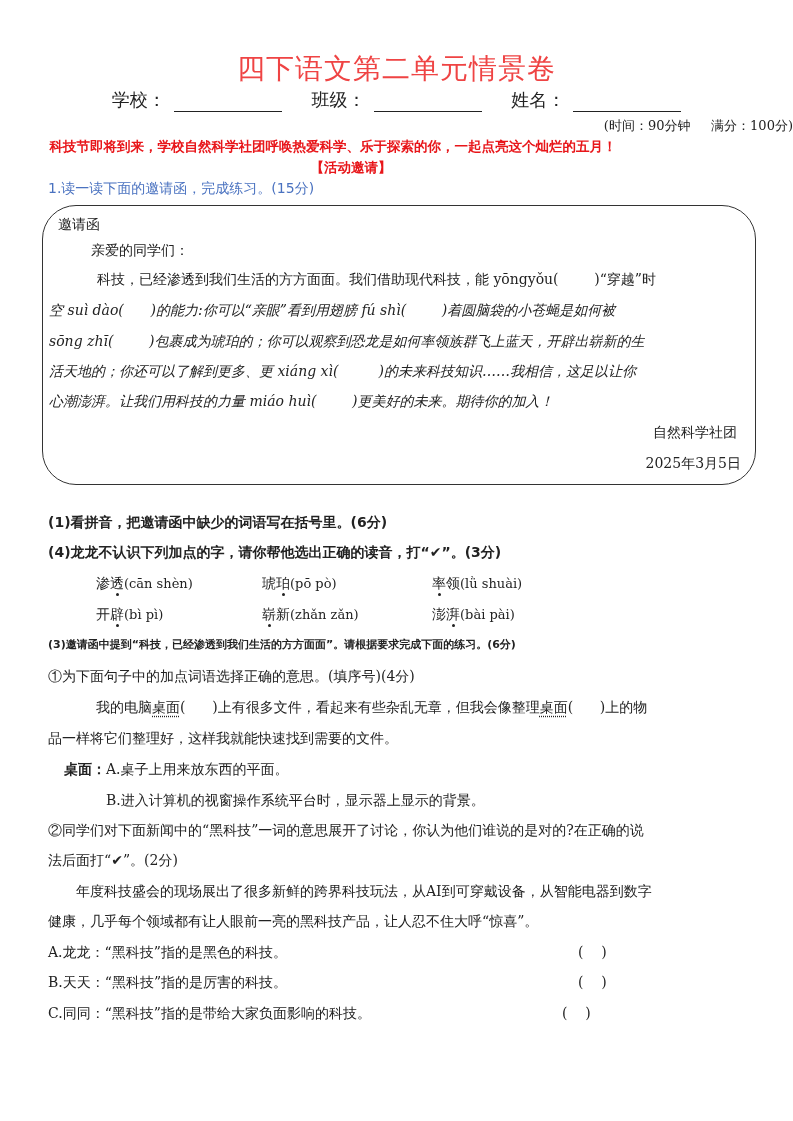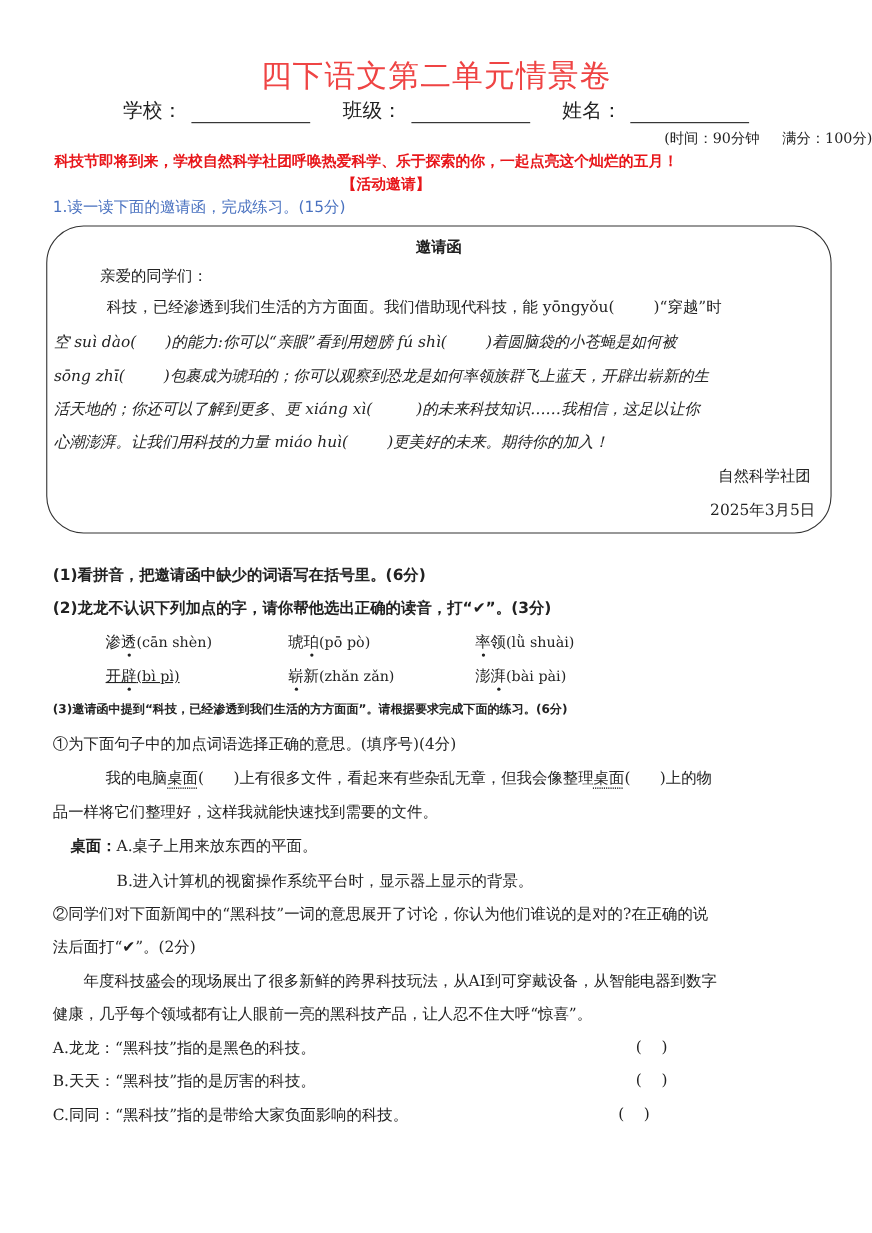--- a/index.html
+++ b/index.html
@@ -9,21 +9,21 @@
   .title{left:0;width:793px;top:50px;text-align:center;color:#ef4444;font-size:28px;
          font-family:"DejaVu Sans","Liberation Sans",sans-serif;letter-spacing:1px;}
   .info{top:88px;left:0;width:793px;text-align:center;font-size:18px;}
   .info .blank{display:inline-block;border-bottom:1.5px solid #222;width:108px;height:18px;vertical-align:bottom;margin:0 24px 0 8px;}
   .time{top:117px;left:0;width:793px;text-align:right;font-size:13px;}
   .red{color:#e8161a;font-weight:bold;font-family:"DejaVu Sans","Liberation Sans",sans-serif;font-size:13.5px;}
   .banner{top:138px;left:0;width:666px;text-align:center;}
   .act{top:159px;left:0;width:702px;text-align:center;}
   .q1{top:180px;left:48px;color:#4a72c0;font-size:14px;font-family:"DejaVu Sans","Liberation Sans",sans-serif;}
   .box{position:absolute;left:42px;top:205px;width:712px;height:278px;border:1.3px solid #333;border-radius:34px;}
-  .box .cap{top:10px;left:0;width:712px;text-align:center;font-weight:bold;}
+  .box .cap{top:10px;left:15px;width:712px;text-align:left;}
   .line{left:6px;font-style:italic;}
   .bold{font-weight:bold;font-family:"DejaVu Sans","Liberation Sans",sans-serif;}
   .dot{position:relative;}
   .dot::after{content:"";position:absolute;left:50%;bottom:-5px;width:3px;height:3px;margin-left:-1.5px;background:#222;border-radius:50%;}
   .py{font-size:13px;}
 </style>
 </head>
 <body>
 
 <div class="abs title">四下语文第二单元情景卷</div>
@@ -45,26 +45,26 @@
   <div class="abs" style="top:65px;left:54px;white-space:pre">科技，已经渗透到我们生活的方方面面。我们借助现代科技，能 yōngyǒu(        )“穿越”时</div>
   <div class="abs line" style="top:96px;white-space:pre">空 suì dào(      )的能力:你可以“亲眼”看到用翅膀 fú shì(        )着圆脑袋的小苍蝇是如何被</div>
   <div class="abs line" style="top:127px;white-space:pre">sōng zhī(        )包裹成为琥珀的；你可以观察到恐龙是如何率领族群飞上蓝天，开辟出崭新的生</div>
   <div class="abs line" style="top:157px;white-space:pre">活天地的；你还可以了解到更多、更 xiáng xì(         )的未来科技知识……我相信，这足以让你</div>
   <div class="abs line" style="top:187px;white-space:pre">心潮澎湃。让我们用科技的力量 miáo huì(        )更美好的未来。期待你的加入！</div>
   <div class="abs" style="top:218px;right:18px;">自然科学社团</div>
   <div class="abs" style="top:249px;right:14px;">2025年3月5日</div>
 </div>
 
 <div class="abs bold" style="top:514px;left:48px;">(1)看拼音，把邀请函中缺少的词语写在括号里。(6分)</div>
-<div class="abs bold" style="top:544px;left:48px;">(2)龙龙不认识下列加点的字，请你帮他选出正确的读音，打“✔”。(3分)</div>
+<div class="abs bold" style="top:544px;left:48px;">(4)龙龙不认识下列加点的字，请你帮他选出正确的读音，打“✔”。(3分)</div>
 
 <div class="abs" style="top:575px;left:96px;"><span>渗</span><span class="dot">透</span><span class="py">(cān shèn)</span></div>
 <div class="abs" style="top:575px;left:262px;"><span>琥</span><span class="dot">珀</span><span class="py">(pō pò)</span></div>
 <div class="abs" style="top:575px;left:432px;"><span class="dot">率</span><span>领</span><span class="py">(lǜ shuài)</span></div>
-<div class="abs" style="top:606px;left:96px;text-decoration:underline;"><span>开</span><span class="dot">辟</span><span class="py">(bì pì)</span></div>
+<div class="abs" style="top:606px;left:96px;"><span>开</span><span class="dot">辟</span><span class="py">(bì pì)</span></div>
 <div class="abs" style="top:606px;left:262px;"><span class="dot">崭</span><span>新</span><span class="py">(zhǎn zǎn)</span></div>
 <div class="abs" style="top:606px;left:432px;"><span>澎</span><span class="dot">湃</span><span class="py">(bài pài)</span></div>
 
 <div class="abs bold" style="top:637px;left:48px;font-size:11px;">(3)邀请函中提到“科技，已经渗透到我们生活的方方面面”。请根据要求完成下面的练习。(6分)</div>
 <div class="abs" style="top:668px;left:48px;">①为下面句子中的加点词语选择正确的意思。(填序号)(4分)</div>
 
 <div class="abs" style="top:699px;left:96px;white-space:pre"><span>我的电脑</span><span class="dot-word" style="text-decoration:underline dotted;text-underline-offset:4px">桌面</span><span>(      )上有很多文件，看起来有些杂乱无章，但我会像整理</span><span style="text-decoration:underline dotted;text-underline-offset:4px">桌面</span><span>(      )上的物</span></div>
 <div class="abs" style="top:730px;left:48px;">品一样将它们整理好，这样我就能快速找到需要的文件。</div>
 
 <div class="abs" style="top:761px;left:64px;"><span class="bold">桌面：</span><span>A.桌子上用来放东西的平面。</span></div>

